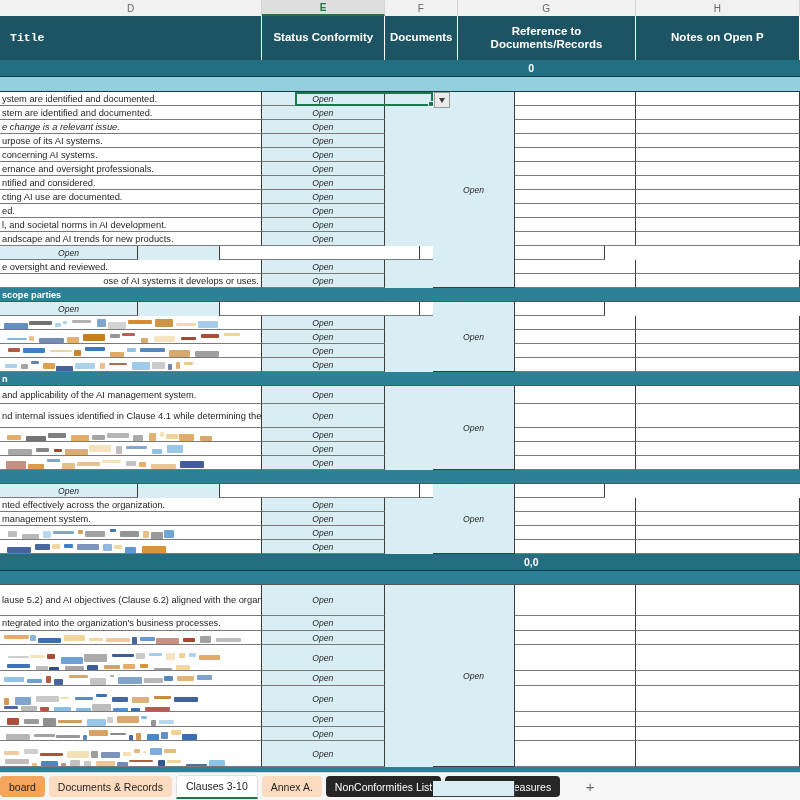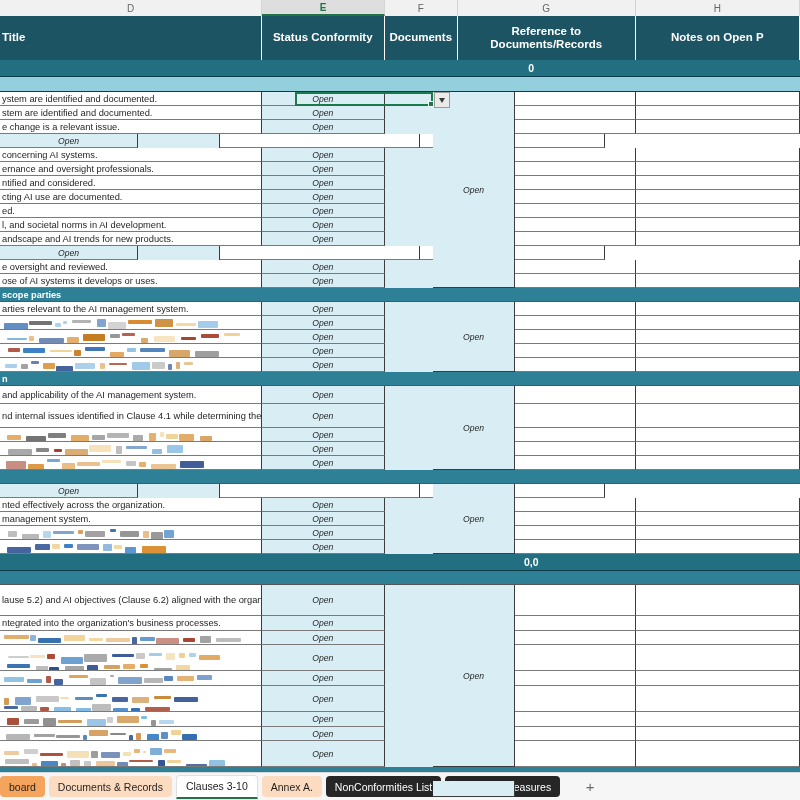--- a/index.html
+++ b/index.html
@@ -54,21 +54,21 @@
     font-weight: bold;
     font-size: 11.5px;
     justify-content: center;
     text-align: center;
     border-right: 1px solid #ffffff;
     border-bottom: none;
     position: relative;
     line-height: 1.15;
     white-space: normal;
   }
-  .hdr.left { justify-content: flex-start; padding-left: 2px; text-align: left; }
+  .hdr.left { justify-content: flex-start; padding-left: 10px; text-align: left; font-family: Liberation Mono, monospace; }
   .score {
     background: #236f82; color: #fff; font-weight: bold;
     font-size: 10.5px; justify-content: center;
     border-right: none; border-bottom: 1px solid #0d3b47;
   }
   .score.blank { background: #236f82; }
   .spacer { background: #93cfdd; border-right: none; border-bottom: 1px solid #0d3b47; }
   .sect {
     background: #2e8096; color: #ffffff; font-weight: bold;
     font-size: 9.2px;
@@ -217,31 +217,34 @@
         <span>stem are identified and documented.</span>
       </div>
       <div class="cell c-status" style="width: 138px; height: 14px;">
         <span>Open</span>
       </div>
       <div class="cell c-mat" style="width: 82px; height: 14px; border-bottom: none;"></div>
       <div class="cell c-ref" style="width: 200px; height: 14px;"></div>
       <div class="cell c-notes" style="width: 185px; height: 14px;"></div>
     </div>
     <div class="row" style="height: 14px;">
-      <div class="cell c-title" style="width: 295px; height: 14px;">
+      <div class="cell c-title" style="width: 295px; height: 14px; font-style: italic;">
         <span>e change is a relevant issue.</span>
       </div>
       <div class="cell c-status" style="width: 138px; height: 14px;">
         <span>Open</span>
       </div>
       <div class="cell c-mat" style="width: 82px; height: 14px; border-bottom: none;"></div>
       <div class="cell c-ref" style="width: 200px; height: 14px;"></div>
       <div class="cell c-notes" style="width: 185px; height: 14px;"></div>
     </div>
     <div class="row" style="height: 14px;">
+      <div class="cell c-title" style="width: 295px; height: 14px;">
+        <span>urpose of its AI systems.</span>
+      </div>
       <div class="cell c-status" style="width: 138px; height: 14px;">
         <span>Open</span>
       </div>
       <div class="cell c-mat" style="width: 82px; height: 14px; border-bottom: none;"></div>
       <div class="cell c-ref" style="width: 200px; height: 14px;"></div>
       <div class="cell c-notes" style="width: 185px; height: 14px;"></div>
     </div>
     <div class="row" style="height: 14px;">
       <div class="cell c-title" style="width: 295px; height: 14px;">
         <span>concerning AI systems.</span>
@@ -332,43 +335,40 @@
         <span>e oversight and reviewed.</span>
       </div>
       <div class="cell c-status" style="width: 138px; height: 14px;">
         <span>Open</span>
       </div>
       <div class="cell c-mat" style="width: 82px; height: 14px; border-bottom: none;"></div>
       <div class="cell c-ref" style="width: 200px; height: 14px;"></div>
       <div class="cell c-notes" style="width: 185px; height: 14px;"></div>
     </div>
     <div class="row" style="height: 14px;">
-      <div class="cell c-title" style="width: 295px; height: 14px;">
+      <div class="cell c-title" style="width: 295px; height: 14px; justify-content: flex-end;">
         <span>ose of AI systems it develops or uses.</span>
       </div>
       <div class="cell c-status" style="width: 138px; height: 14px;">
         <span>Open</span>
       </div>
       <div class="cell c-mat" style="width: 82px; height: 14px; border-bottom: none;"></div>
       <div class="cell c-ref" style="width: 200px; height: 14px;"></div>
       <div class="cell c-notes" style="width: 185px; height: 14px;"></div>
     </div>
     <div class="row" style="height: 14px;">
       <div class="cell sect" style="width: 295px; height: 14px;">
         <span>scope parties</span>
       </div>
       <div class="cell sect" style="width: 138px; height: 14px;"></div>
       <div class="cell sect" style="width: 82px; height: 14px;"></div>
       <div class="cell sect" style="width: 200px; height: 14px;"></div>
       <div class="cell sect" style="width: 185px; height: 14px;"></div>
     </div>
     <div class="row" style="height: 14px;">
-      <div class="cell c-title" style="width: 295px; height: 14px;">
-        <span>arties relevant to the AI management system.</span>
-      </div>
       <div class="cell c-status" style="width: 138px; height: 14px;">
         <span>Open</span>
       </div>
       <div class="cell c-mat" style="width: 82px; height: 14px; border-bottom: none;"></div>
       <div class="cell c-ref" style="width: 200px; height: 14px;"></div>
       <div class="cell c-notes" style="width: 185px; height: 14px;"></div>
     </div>
     <div class="row" style="height: 14px;">
       <div class="cell c-title redact" style="width: 295px; height: 14px;">
         <span>redacted row</span>

